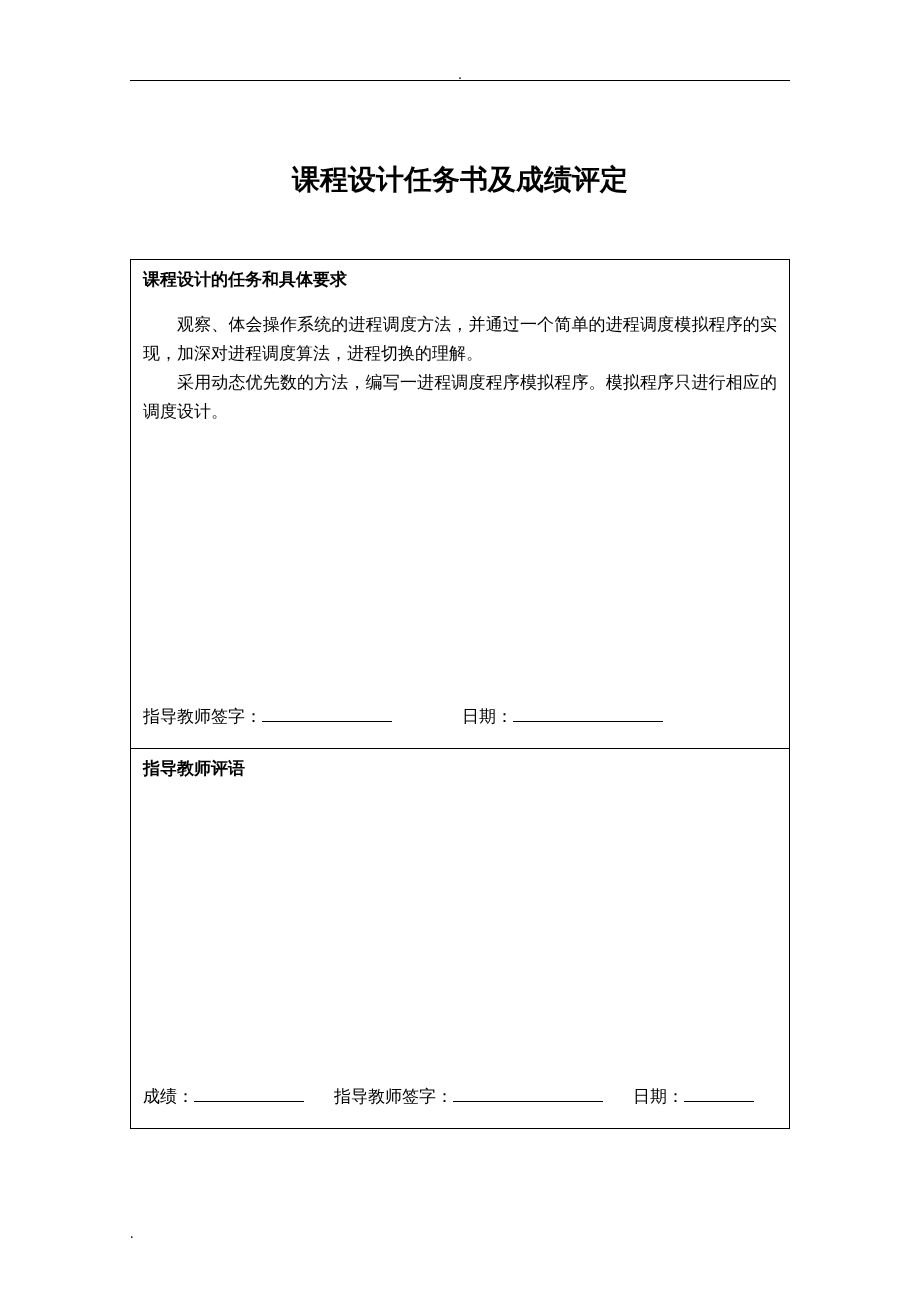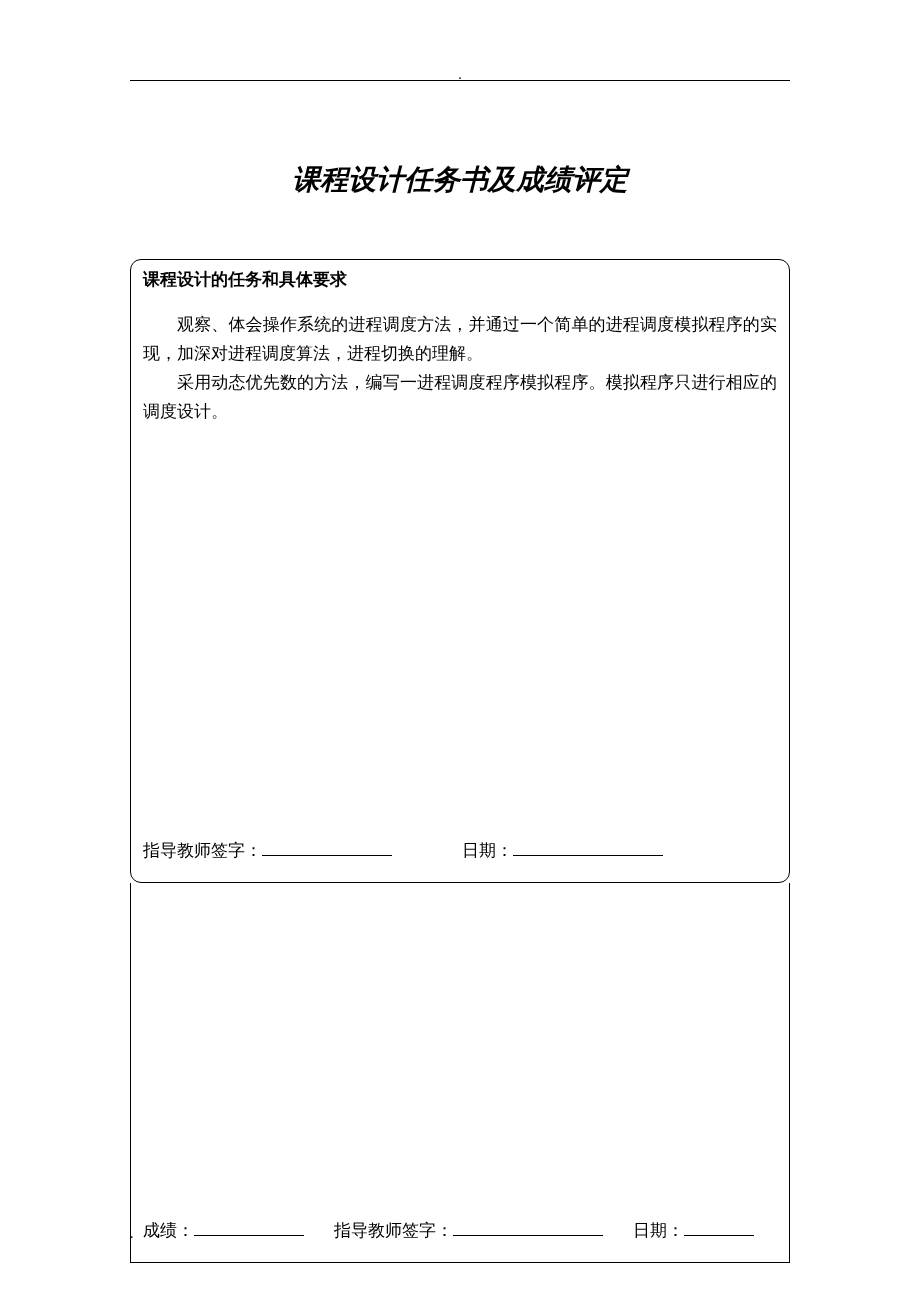--- a/index.html
+++ b/index.html
@@ -27,31 +27,29 @@
       top: -14px;
       transform: translateX(-50%);
       font-size: 14px;
     }
     .page-title {
       text-align: center;
       font-size: 28px;
       font-weight: bold;
       margin-bottom: 60px;
       font-family: "SimSun", "宋体", serif;
-      font-style: italic;
     }
     .section-box {
       border: 1px solid #000;
       padding: 8px 12px 12px 12px;
       margin-bottom: 0;
     }
     .section1 {
-      height: 624px;
+      height: 490px;
       position: relative;
-      border-radius: 11px;
     }
     .section2 {
       height: 380px;
       position: relative;
       border-top: none;
     }
     .section-heading {
       font-weight: bold;
       font-size: 17px;
       margin-bottom: 20px;
@@ -116,20 +114,21 @@
       <span class="underline u-120"></span>
     </span>
     <span class="sig-item gap-1">
       <span>日期：</span>
       <span class="underline u-140"></span>
     </span>
   </div>
 </div>
 
 <div class="section-box section2">
+  <div class="section-heading">指导教师评语</div>
   <div class="signature-row">
     <span class="sig-item">
       <span>成绩：</span>
       <span class="underline u-100"></span>
     </span>
     <span class="sig-item gap-s">
       <span>指导教师签字：</span>
       <span class="underline u-140"></span>
     </span>
     <span class="sig-item gap-s">

